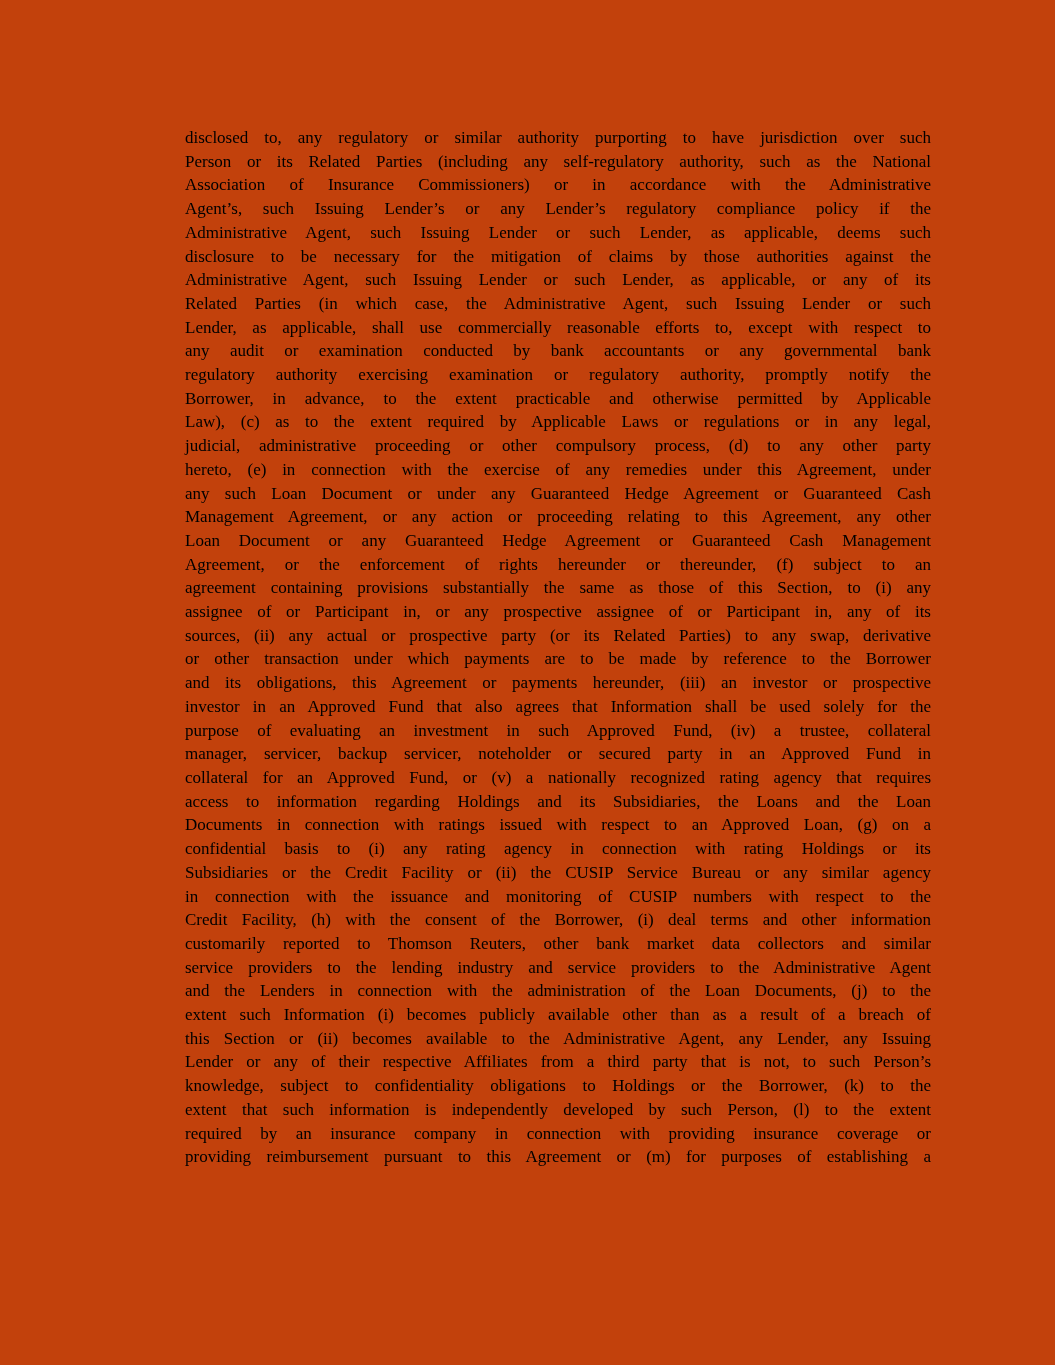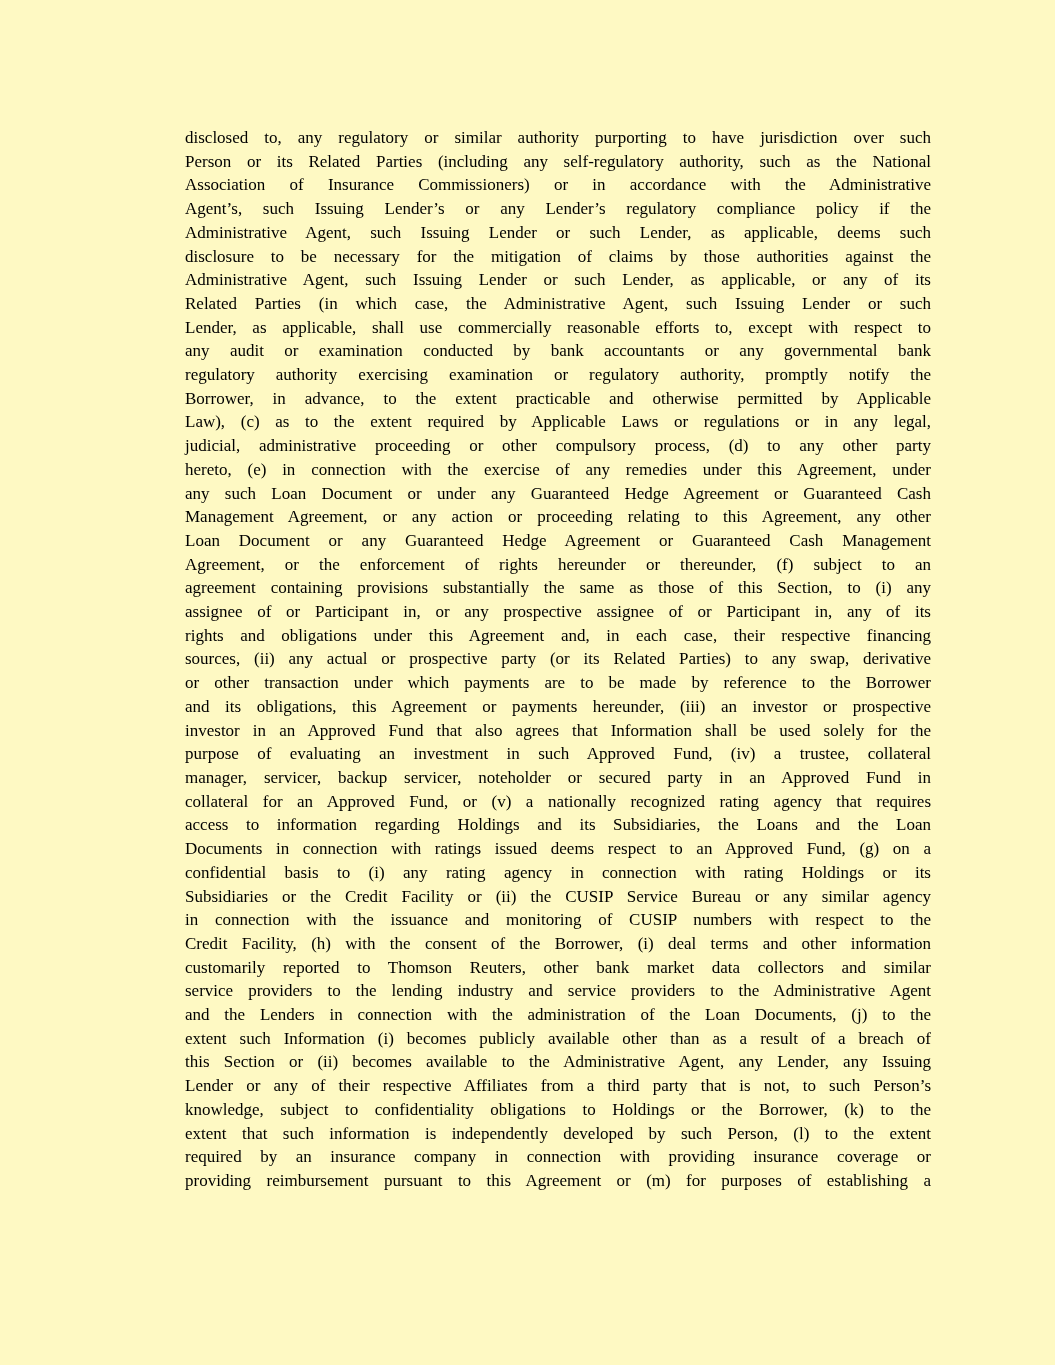--- a/index.html
+++ b/index.html
@@ -7,21 +7,21 @@
     padding: 0;
   }
   body {
     background: #ffffff;
     font-family: "Liberation Serif", serif;
   }
   .page {
     position: relative;
     width: 1055px;
     height: 1365px;
-    background: #fef9c3;
+    background: #c2410c;
     overflow: hidden;
   }
   .text-block {
     position: absolute;
     left: 185px;
     top: 126px;
     width: 746px;
     color: #000000;
     font-size: 17px;
     line-height: 23.7px;
@@ -52,30 +52,29 @@
       <div class="line">Borrower, in advance, to the extent practicable and otherwise permitted by Applicable</div>
       <div class="line">Law), (c) as to the extent required by Applicable Laws or regulations or in any legal,</div>
       <div class="line">judicial, administrative proceeding or other compulsory process, (d) to any other party</div>
       <div class="line">hereto, (e) in connection with the exercise of any remedies under this Agreement, under</div>
       <div class="line">any such Loan Document or under any Guaranteed Hedge Agreement or Guaranteed Cash</div>
       <div class="line">Management Agreement, or any action or proceeding relating to this Agreement, any other</div>
       <div class="line">Loan Document or any Guaranteed Hedge Agreement or Guaranteed Cash Management</div>
       <div class="line">Agreement, or the enforcement of rights hereunder or thereunder, (f) subject to an</div>
       <div class="line">agreement containing provisions substantially the same as those of this Section, to (i) any</div>
       <div class="line">assignee of or Participant in, or any prospective assignee of or Participant in, any of its</div>
-      <div class="line">rights and obligations under this Agreement and, in each case, their respective financing</div>
       <div class="line">sources, (ii) any actual or prospective party (or its Related Parties) to any swap, derivative</div>
       <div class="line">or other transaction under which payments are to be made by reference to the Borrower</div>
       <div class="line">and its obligations, this Agreement or payments hereunder, (iii) an investor or prospective</div>
       <div class="line">investor in an Approved Fund that also agrees that Information shall be used solely for the</div>
       <div class="line">purpose of evaluating an investment in such Approved Fund, (iv) a trustee, collateral</div>
       <div class="line">manager, servicer, backup servicer, noteholder or secured party in an Approved Fund in</div>
       <div class="line">collateral for an Approved Fund, or (v) a nationally recognized rating agency that requires</div>
       <div class="line">access to information regarding Holdings and its Subsidiaries, the Loans and the Loan</div>
-      <div class="line">Documents in connection with ratings issued deems respect to an Approved Fund, (g) on a</div>
+      <div class="line">Documents in connection with ratings issued with respect to an Approved Loan, (g) on a</div>
       <div class="line">confidential basis to (i) any rating agency in connection with rating Holdings or its</div>
       <div class="line">Subsidiaries or the Credit Facility or (ii) the CUSIP Service Bureau or any similar agency</div>
       <div class="line">in connection with the issuance and monitoring of CUSIP numbers with respect to the</div>
       <div class="line">Credit Facility, (h) with the consent of the Borrower, (i) deal terms and other information</div>
       <div class="line">customarily reported to Thomson Reuters, other bank market data collectors and similar</div>
       <div class="line">service providers to the lending industry and service providers to the Administrative Agent</div>
       <div class="line">and the Lenders in connection with the administration of the Loan Documents, (j) to the</div>
       <div class="line">extent such Information (i) becomes publicly available other than as a result of a breach of</div>
       <div class="line">this Section or (ii) becomes available to the Administrative Agent, any Lender, any Issuing</div>
       <div class="line">Lender or any of their respective Affiliates from a third party that is not, to such Person’s</div>

